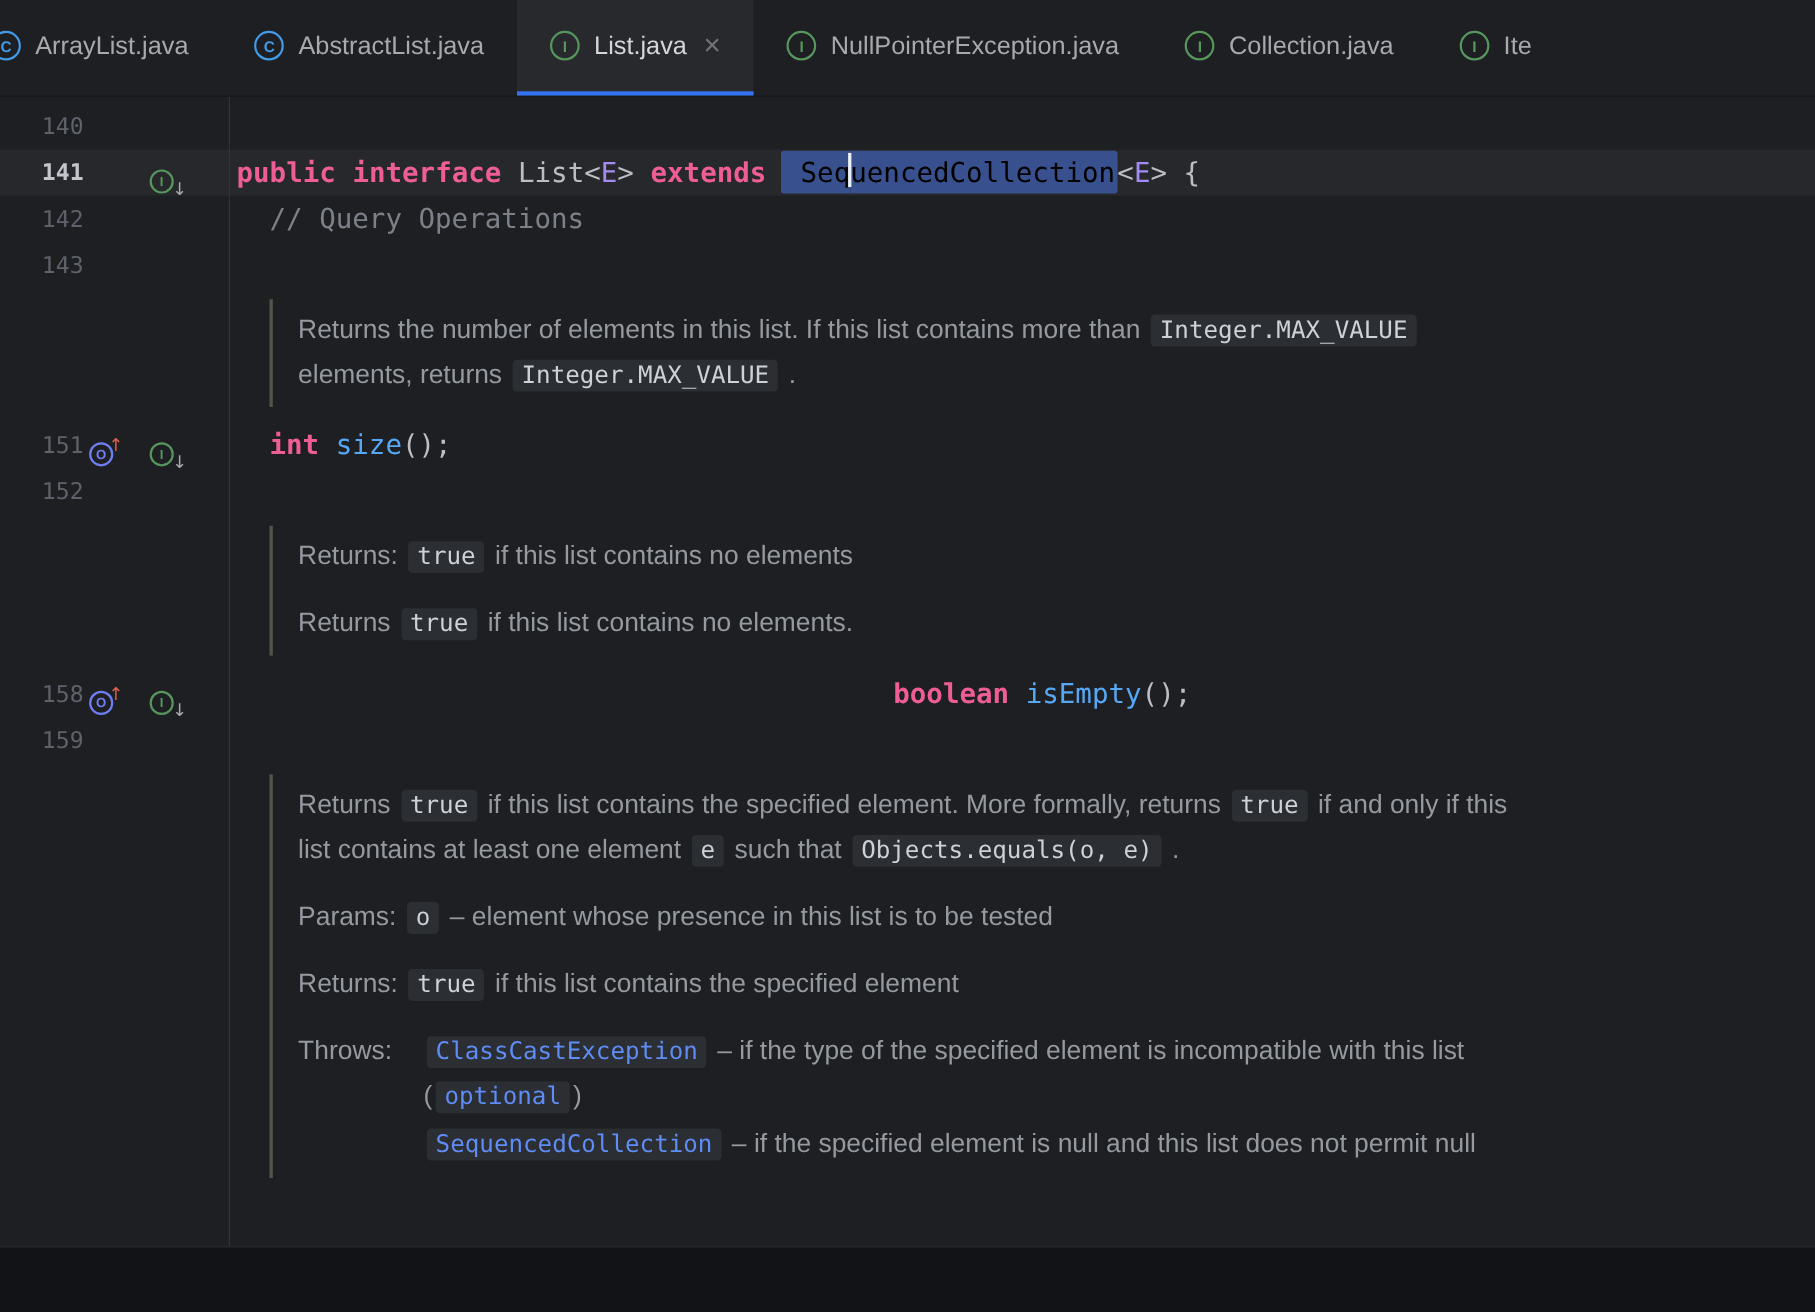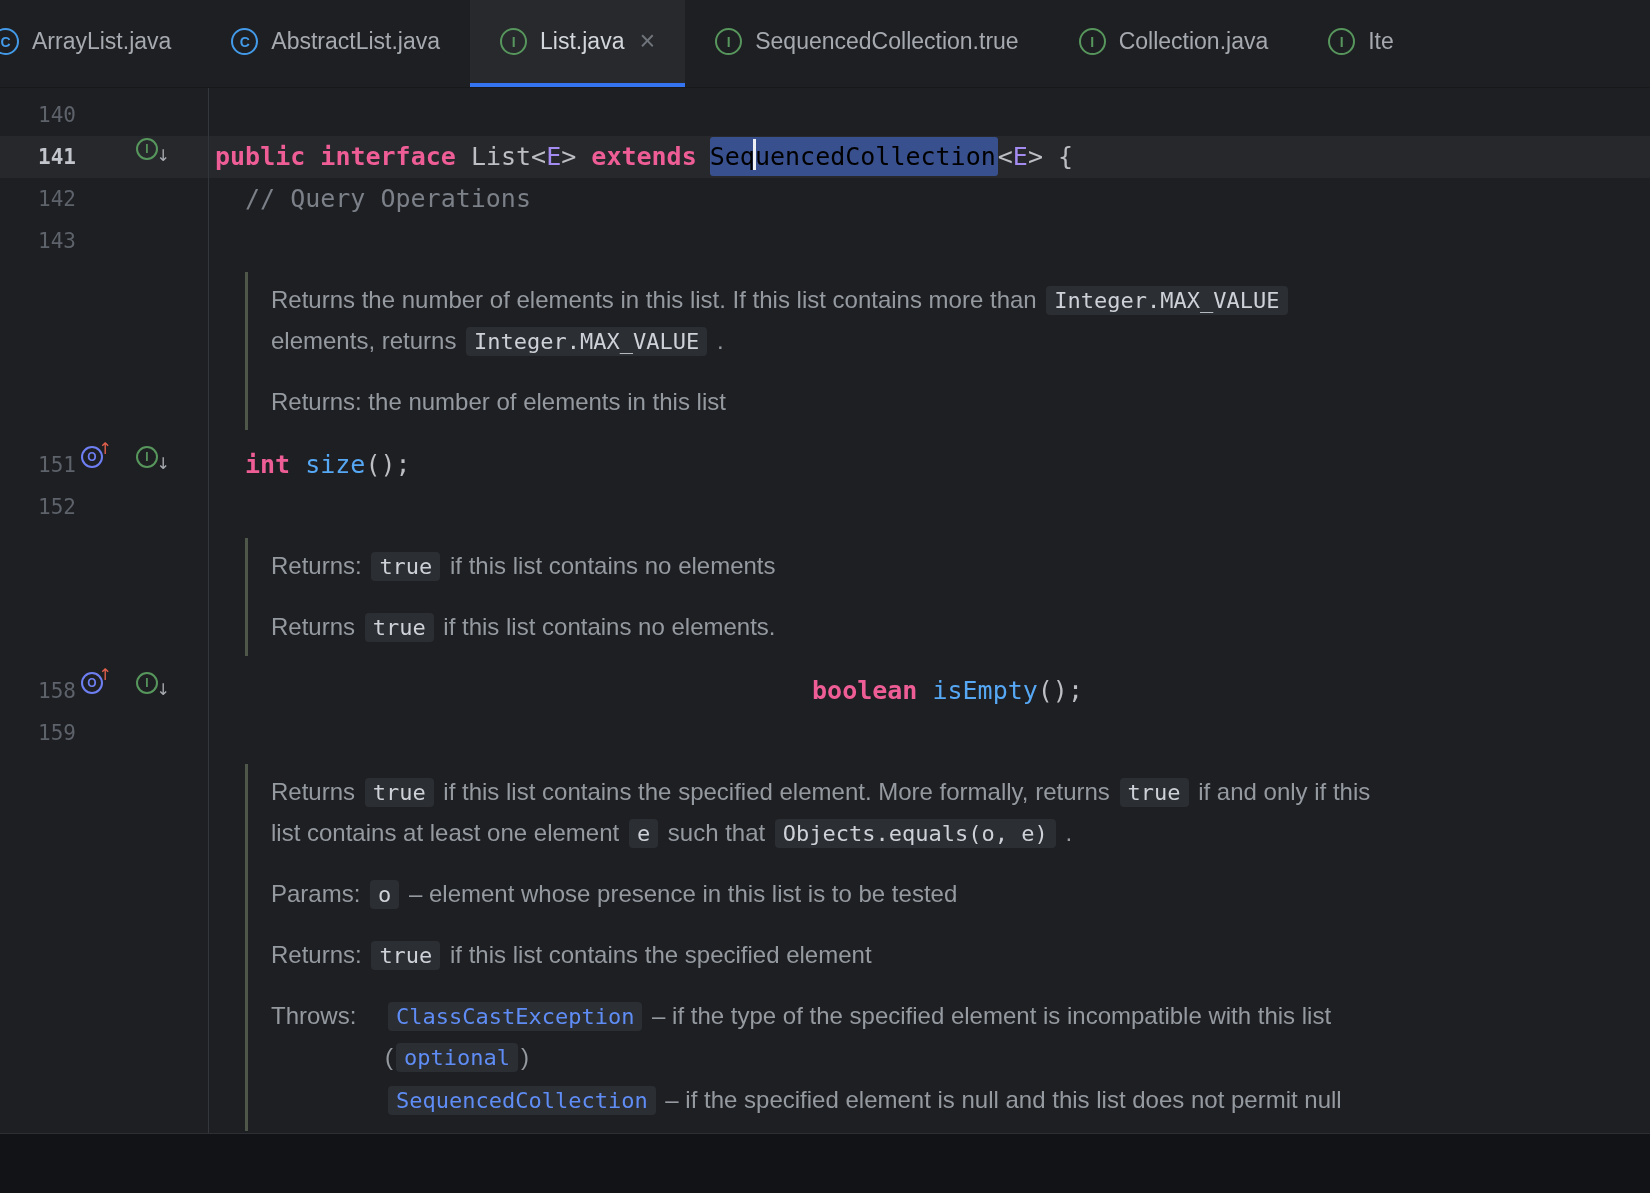--- a/index.html
+++ b/index.html
@@ -41,36 +41,36 @@
   
   .editor{
     position:absolute;top:88px;left:0;right:0;bottom:59px;
     overflow:hidden;padding-top:6px;
   }
   .gutterline{position:absolute;top:0;bottom:0;left:208px;width:1px;background:var(--borderCol,#33363a);}
 
   .row{display:flex;height:42px;line-height:42px;
        font-family:"DejaVu Sans Mono",monospace;font-size:25px;}
   .row.active{background:var(--activeLineBg,#26282c);}
-  .gutter{flex:none;width:208px;display:flex;align-items:flex-start;
+  .gutter{flex:none;width:208px;display:flex;align-items:flex-end;
           font-size:21px;color:var(--gutterNum,#5d626b);}
   .lnum{width:76px;text-align:right;flex:none;}
   .lnum.cur{color:var(--gutterNumActive,#c2c5cb);font-weight:bold;}
   .gslot{flex:none;display:flex;justify-content:center;align-items:center;}
   .gslot.a{width:46px;}
   .gslot.b{width:64px;}
   .codeline{flex:1;white-space:pre;}
 
   .tk-kw{color:var(--kw,#ee5d96);font-weight:bold;}
   .tk-fn{color:var(--fn,#56a8f5);}
   .tk-gen{color:var(--gen,#a48bf2);}
   .tk-pl{color:var(--text,#bcbec4);}
   .tk-cm{color:var(--comment,#7b8089);}
   .tk-sel{background:var(--selBg,#38508d);padding:5px 0;}
-  .sel-l{border-radius:3px 0 0 3px;padding-left:0;margin-left:-2px;}
+  .sel-l{border-radius:3px 0 0 3px;padding-left:18px;margin-left:-2px;}
   .sel-r{border-radius:0 3px 3px 0;padding-right:2px;text-align:right;}
   .caret{display:inline-block;width:3px;height:31px;background:#eef1f4;
          vertical-align:-5px;margin:0 -1.5px;position:relative;z-index:2;}
 
   
   .marker{position:relative;display:inline-block;width:36px;height:26px;cursor:pointer;}
   .mcirc{position:absolute;left:0;top:2px;width:18px;height:18px;border:2.5px solid;border-radius:50%;
          display:flex;align-items:center;justify-content:center;
          font-family:"Liberation Sans",sans-serif;font-size:12px;font-weight:bold;line-height:1;}
   .marker.implemented .mcirc{color:var(--iface,#57965c);border-color:var(--iface,#57965c);}
@@ -121,21 +121,21 @@
         <span class="ficon class">C</span>
         <span class="tlabel">AbstractList.java</span>
       </div>
       <div class="tab active">
         <span class="ficon interface">I</span>
         <span class="tlabel">List.java</span>
         <span class="tclose">×</span>
       </div>
       <div class="tab">
         <span class="ficon interface">I</span>
-        <span class="tlabel">SequencedCollection.true</span>
+        <span class="tlabel">NullPointerException.java</span>
       </div>
       <div class="tab">
         <span class="ficon interface">I</span>
         <span class="tlabel">Collection.java</span>
       </div>
       <div class="tab clip-right">
         <span class="ficon interface">I</span>
         <span class="tlabel">Ite</span>
       </div>
     </div>
@@ -173,21 +173,20 @@
       <div class="row">
         <div class="gutter">
           <span class="lnum">143</span>
           <span class="gslot a"></span>
           <span class="gslot b"></span>
         </div>
         <div class="codeline" style="padding-left: 7px;"></div>
       </div>
       <div class="doc">
         <div class="para"><span>Returns the number of elements in this list. If this list contains more than </span><span class="dcode">Integer.MAX_VALUE</span><br><span>elements, returns </span><span class="dcode">Integer.MAX_VALUE</span><span> .</span></div>
-        <div class="para"><span>Returns: the number of elements in this list</span></div>
       </div>
       <div class="row">
         <div class="gutter">
           <span class="lnum">151</span>
           <span class="gslot a">
             <span class="marker overrides">
               <span class="mcirc">O</span>
               <span class="marr">↑</span>
             </span>
           </span>

